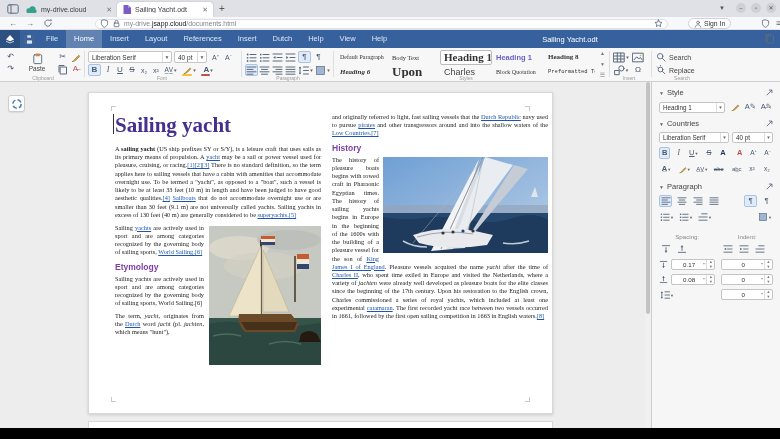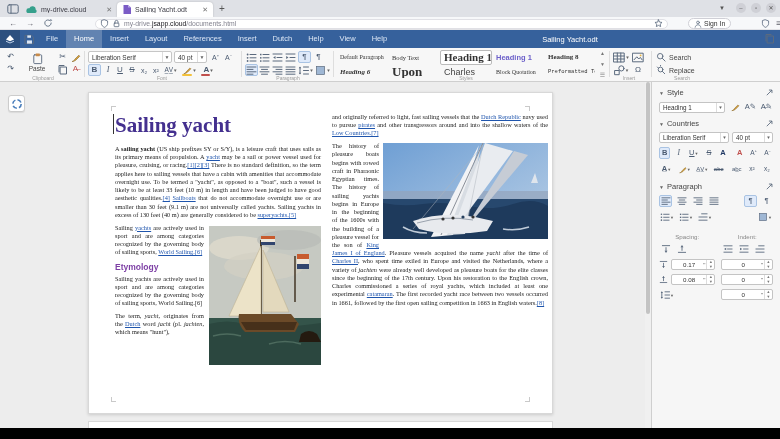--- a/index.html
+++ b/index.html
@@ -582,20 +582,21 @@
         <path d="M92 108q8 -6 16 0l4 8h-22z" fill="#241a10"></path>
       </svg>
       <p class="dp"><span>Sailing </span><span class="seg-a">yachts</span><span> are actively used in sport and are among categories recognized by the governing body of sailing sports, </span><span class="seg-a">World Sailing.[6]</span></p>
       <div class="dh2">Etymology</div>
       <p class="dp"><span>Sailing yachts are actively used in sport and are among categories recognized by the governing body of sailing sports, World Sailing.[6]</span></p>
       <p class="dp"><span>The term, </span><span class="seg-i">yacht</span><span>, originates from the </span><span class="seg-a">Dutch</span><span> word </span><span class="seg-i">jacht</span><span> (pl. </span><span class="seg-i">jachten</span><span>, which means "hunt"),</span></p>
     </div>
 
     <div class="colR">
       <p class="dp"><span>and originally referred to light, fast sailing vessels that the </span><span class="seg-a">Dutch Republic</span><span> navy used to pursue </span><span class="seg-a">pirates</span><span> and other transgressors around and into the shallow waters of the </span><span class="seg-a">Low Countries.[7]</span></p>
+      <div class="dh2">History</div>
       <div>
         <svg class="photo fltR" viewBox="0 0 165 96" preserveAspectRatio="none">
           <defs>
             <linearGradient id="sky" x1="0" y1="0" x2="1" y2="1">
               <stop offset="0" stop-color="#6f9fd4"></stop>
                 <stop offset="1" stop-color="#b9cfe6"></stop>
             </linearGradient>
           </defs>
           <rect width="165" height="96" fill="url(#sky)"></rect>
           <rect y="48" width="165" height="10" fill="#94a4ba" opacity=".7"></rect>

